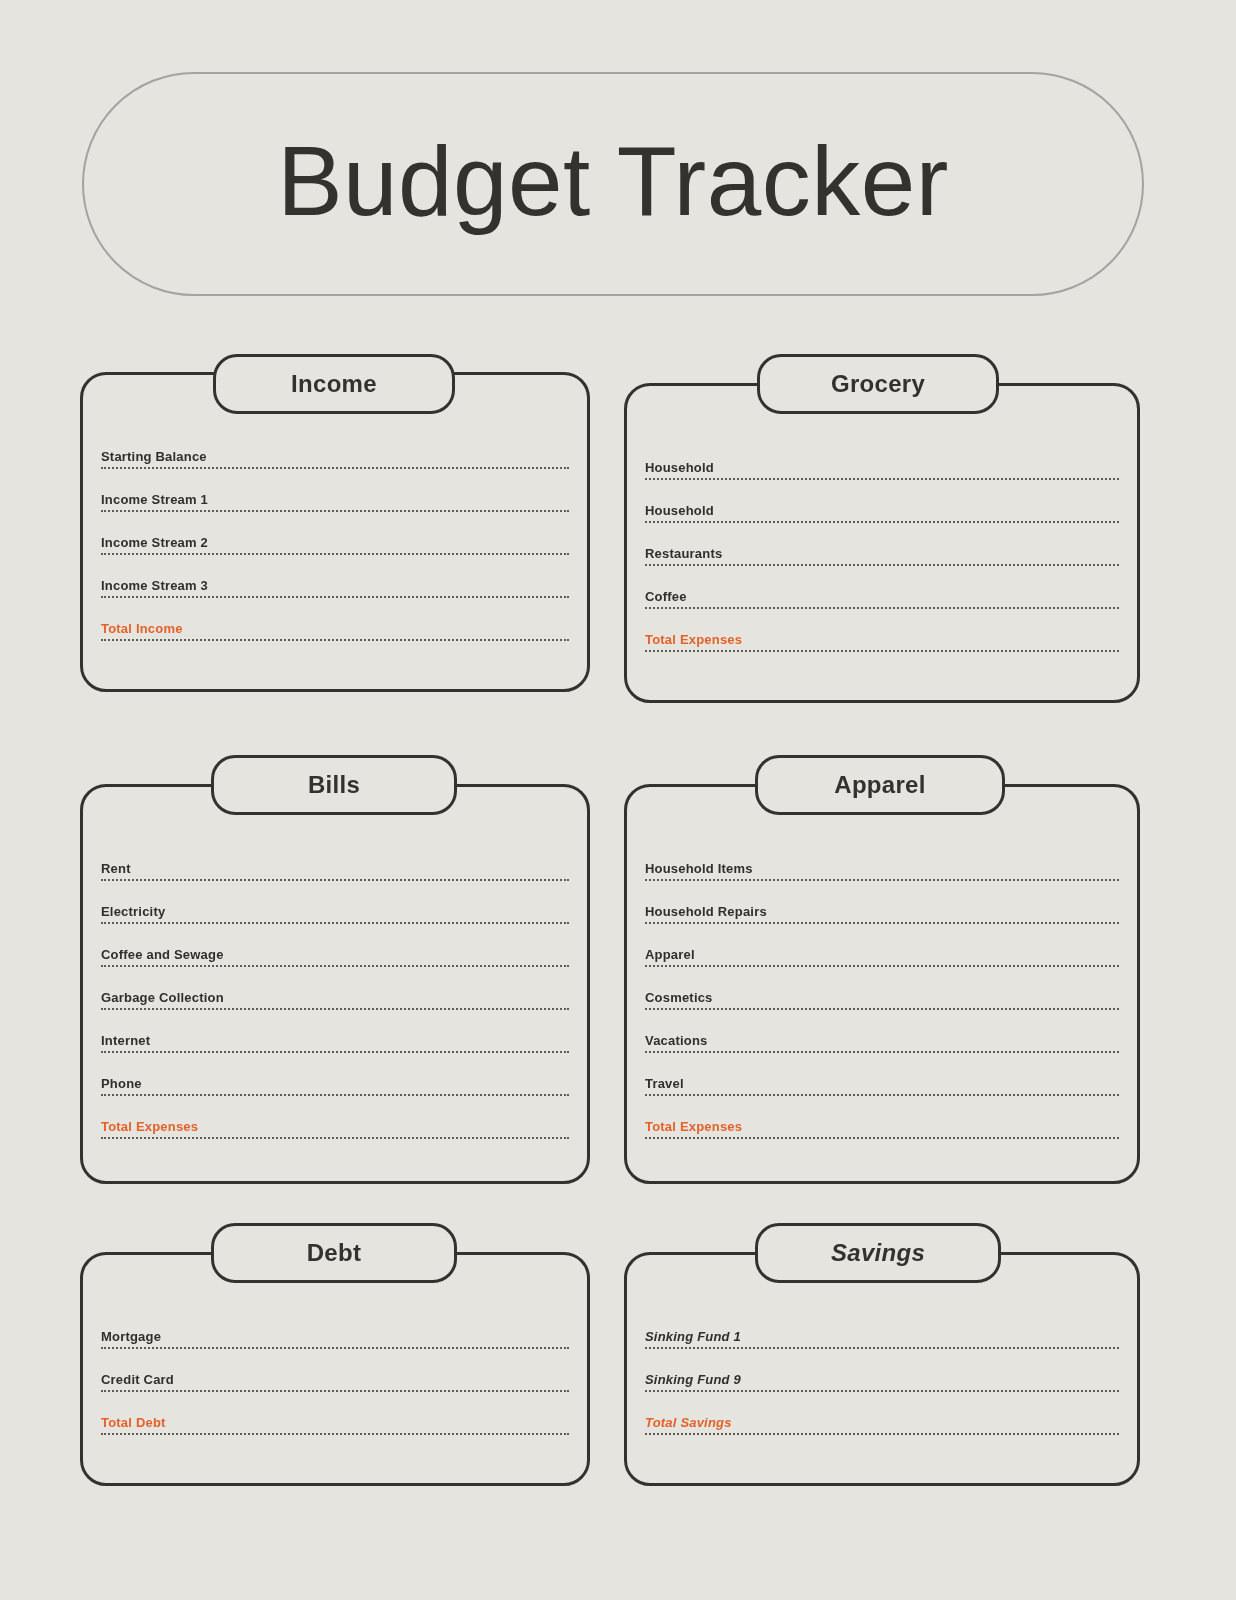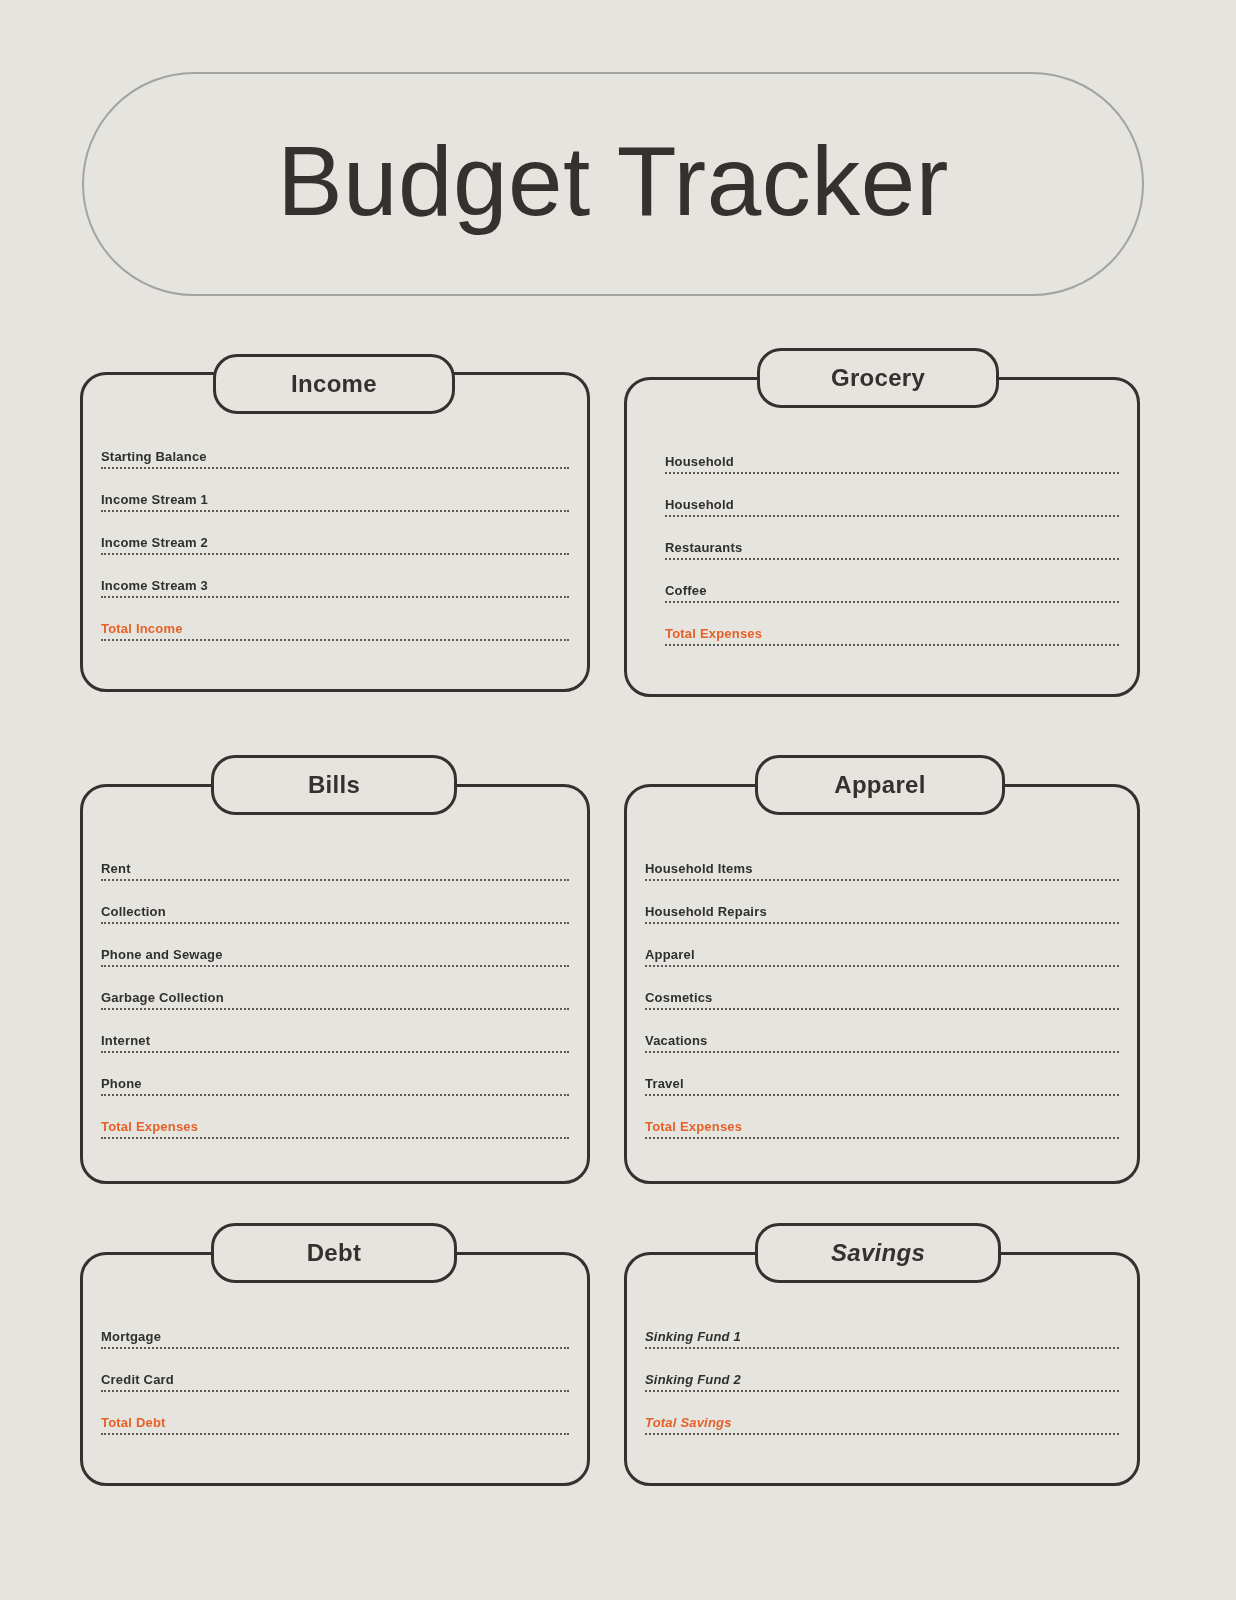--- a/index.html
+++ b/index.html
@@ -142,21 +142,21 @@
           <div class="line-item">
             <span class="line-label">Income Stream 3</span>
             <span class="line-rule"></span>
           </div>
           <div class="line-item total">
             <span class="line-label">Total Income</span>
             <span class="line-rule"></span>
           </div>
         </div>
       </div>
-      <div class="card right" style="top: 5px; height: 320px; padding-left: 20px;">
+      <div class="card right" style="top: 11px; height: 320px;">
         <div class="tab" style="left: 130px; width: 242px;">
           <span class="tab-text">Grocery</span>
         </div>
         <div class="rows">
           <div class="line-item">
             <span class="line-label">Household</span>
             <span class="line-rule"></span>
           </div>
           <div class="line-item">
             <span class="line-label">Household</span>
@@ -179,25 +179,25 @@
       <div class="card left" style="top: 412px; height: 400px;">
         <div class="tab" style="left: 128px; width: 246px;">
           <span class="tab-text">Bills</span>
         </div>
         <div class="rows">
           <div class="line-item">
             <span class="line-label">Rent</span>
             <span class="line-rule"></span>
           </div>
           <div class="line-item">
-            <span class="line-label">Collection</span>
-            <span class="line-rule"></span>
-          </div>
-          <div class="line-item">
-            <span class="line-label">Phone and Sewage</span>
+            <span class="line-label">Electricity</span>
+            <span class="line-rule"></span>
+          </div>
+          <div class="line-item">
+            <span class="line-label">Coffee and Sewage</span>
             <span class="line-rule"></span>
           </div>
           <div class="line-item">
             <span class="line-label">Garbage Collection</span>
             <span class="line-rule"></span>
           </div>
           <div class="line-item">
             <span class="line-label">Internet</span>
             <span class="line-rule"></span>
           </div>
@@ -268,21 +268,21 @@
       <div class="card right" style="top: 880px; height: 234px; font-style: italic;">
         <div class="tab" style="left: 128px; width: 246px;">
           <span class="tab-text">Savings</span>
         </div>
         <div class="rows">
           <div class="line-item">
             <span class="line-label">Sinking Fund 1</span>
             <span class="line-rule"></span>
           </div>
           <div class="line-item">
-            <span class="line-label">Sinking Fund 2</span>
+            <span class="line-label">Sinking Fund 9</span>
             <span class="line-rule"></span>
           </div>
           <div class="line-item total">
             <span class="line-label">Total Savings</span>
             <span class="line-rule"></span>
           </div>
         </div>
       </div>
     </div>
 

